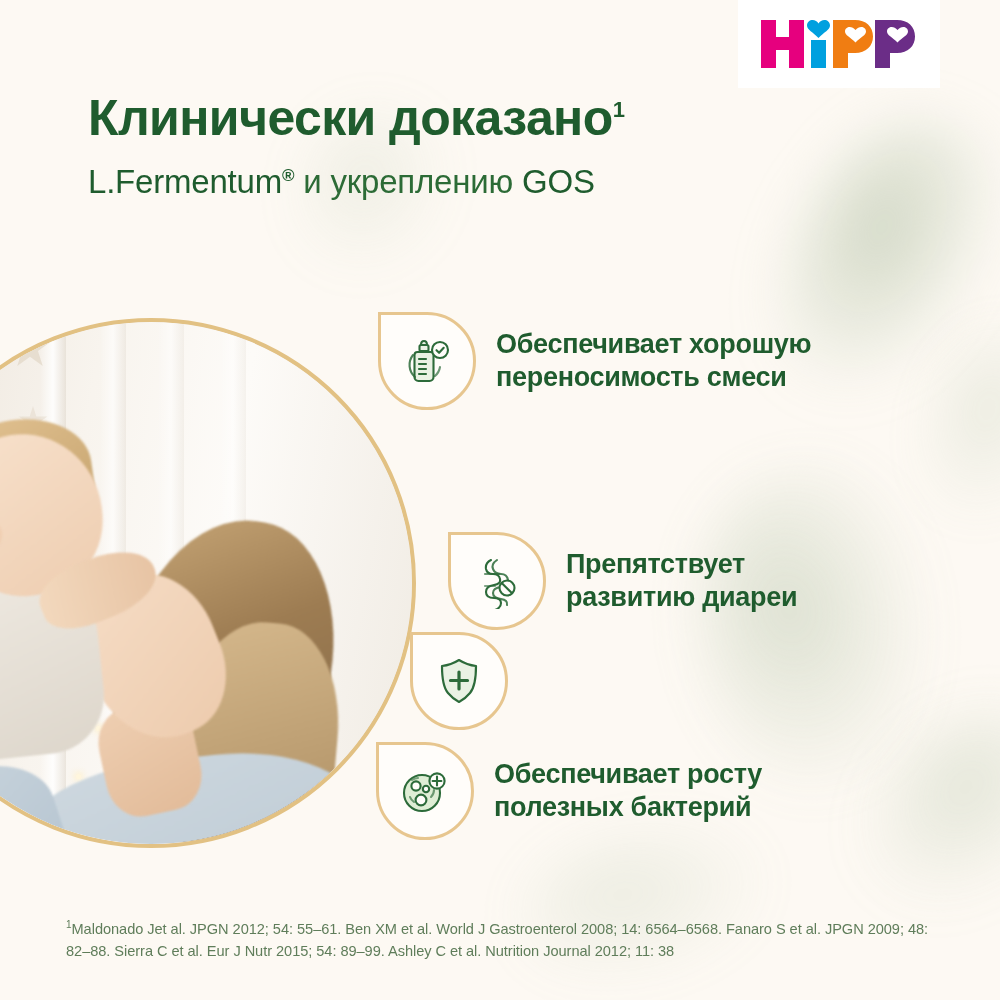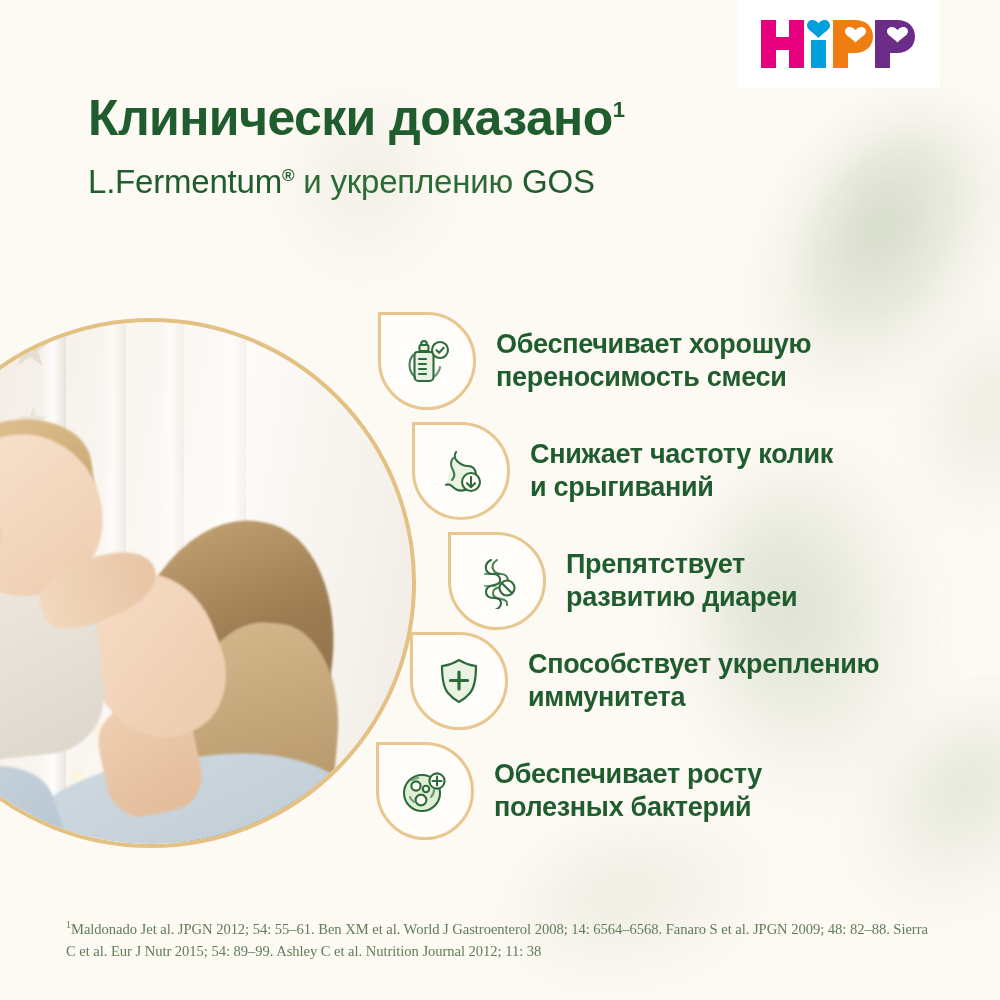--- a/index.html
+++ b/index.html
@@ -212,21 +212,20 @@
 
   
   #footnote {
     position:absolute;
     left:66px; top:917px;
     width:872px;
     font-size:14.6px;
     line-height:1.52;
     color:#5f7d5a;
     letter-spacing:-0.05px;
-    font-family:Liberation Serif, serif;
   }
   #footnote .fn-sup { font-size:10px; vertical-align:super; }
 </style>
 </head>
 <body>
 
 <div id="poster">
 
   <div class="leaf-wash lw1"></div>
   <div class="leaf-wash lw2"></div>
@@ -308,34 +307,20 @@
             <path d="M37.5 17.2 l2.6 2.6 l4.6 -5"></path>
             <path d="M14 22 a16 16 0 0 0 2 22" stroke-opacity=".85"></path>
             <path d="M36 43 a15 15 0 0 0 5 -9" stroke-opacity=".7"></path>
           </svg>
         </span>
       </div>
       <div class="benefit-text">Обеспечивает хорошую
 переносимость смеси</div>
     </div>
 
-    <div class="benefit" id="b2">
-      <div class="badge">
-        <span>
-          <svg width="56" height="56" viewBox="0 0 56 56" fill="none" stroke="#2d6b3a" stroke-width="2.1" stroke-linecap="round" stroke-linejoin="round">
-            <path d="M23 9 q-3 5 1 9 q5 5 11 5 q7 0 8 8 q1 11 -8 15 q-9 4 -15 -2 q-4 -4 -7 -2" fill="#eaf2e4"></path>
-            <path d="M20 15 q-4 6 0 12 q3 6 -1 10" stroke-opacity=".9"></path>
-            <circle cx="38" cy="39" r="9" fill="#fffdfa"></circle>
-            <path d="M38 34 v10 M34 40.2 l4 4 l4 -4"></path>
-          </svg>
-        </span>
-      </div>
-      <div class="benefit-text">Снижает частоту колик
-и срыгиваний</div>
-    </div>
 
     <div class="benefit" id="b3">
       <div class="badge">
         <span>
           <svg width="56" height="56" viewBox="0 0 56 56" fill="none" stroke="#2d6b3a" stroke-width="2.1" stroke-linecap="round" stroke-linejoin="round">
             <path d="M22 7 q-6 3 -5 9 q1 5 7 5 q6 0 7 5 q1 5 -6 6 q-8 1 -8 7 q0 6 8 6 q7 0 7 5 q0 5 -6 7" fill="none"></path>
             <path d="M28 7 q-6 4 -4 9 q2 5 8 5 q6 0 7 6 q1 6 -7 7 q-8 1 -8 6 q0 5 8 6 q7 1 6 6" fill="none" stroke-opacity=".85"></path>
             <path d="M16 21 h14" stroke-opacity=".7"></path>
             <path d="M16 33 h10" stroke-opacity=".6"></path>
             <circle cx="38" cy="35" r="7.5" fill="#fffdfa"></circle>
@@ -349,22 +334,20 @@
 
     <div class="benefit" id="b4">
       <div class="badge">
         <span>
           <svg width="56" height="56" viewBox="0 0 56 56" fill="none" stroke="#2d6b3a" stroke-width="2.2" stroke-linecap="round" stroke-linejoin="round">
             <path d="M28 7 q-8 5 -17 6 q0 20 6 27 q5 6 11 9 q6 -3 11 -9 q6 -7 6 -27 q-9 -1 -17 -6 z" fill="#eaf2e4"></path>
             <path d="M28 19 v17 M19.5 27.5 h17" stroke-width="3.2"></path>
           </svg>
         </span>
       </div>
-      <div class="benefit-text">Способствует укреплению
-иммунитета</div>
     </div>
 
     <div class="benefit" id="b5">
       <div class="badge">
         <span>
           <svg width="56" height="56" viewBox="0 0 56 56" fill="none" stroke="#2d6b3a" stroke-width="2.1" stroke-linecap="round" stroke-linejoin="round">
             <circle cx="25" cy="30" r="18" fill="#dfeed5"></circle>
             <circle cx="19" cy="23" r="4.6" fill="#fffdfa"></circle>
             <circle cx="29" cy="26" r="3.2" fill="#fffdfa"></circle>
             <circle cx="24" cy="37" r="5.4" fill="#fffdfa"></circle>

